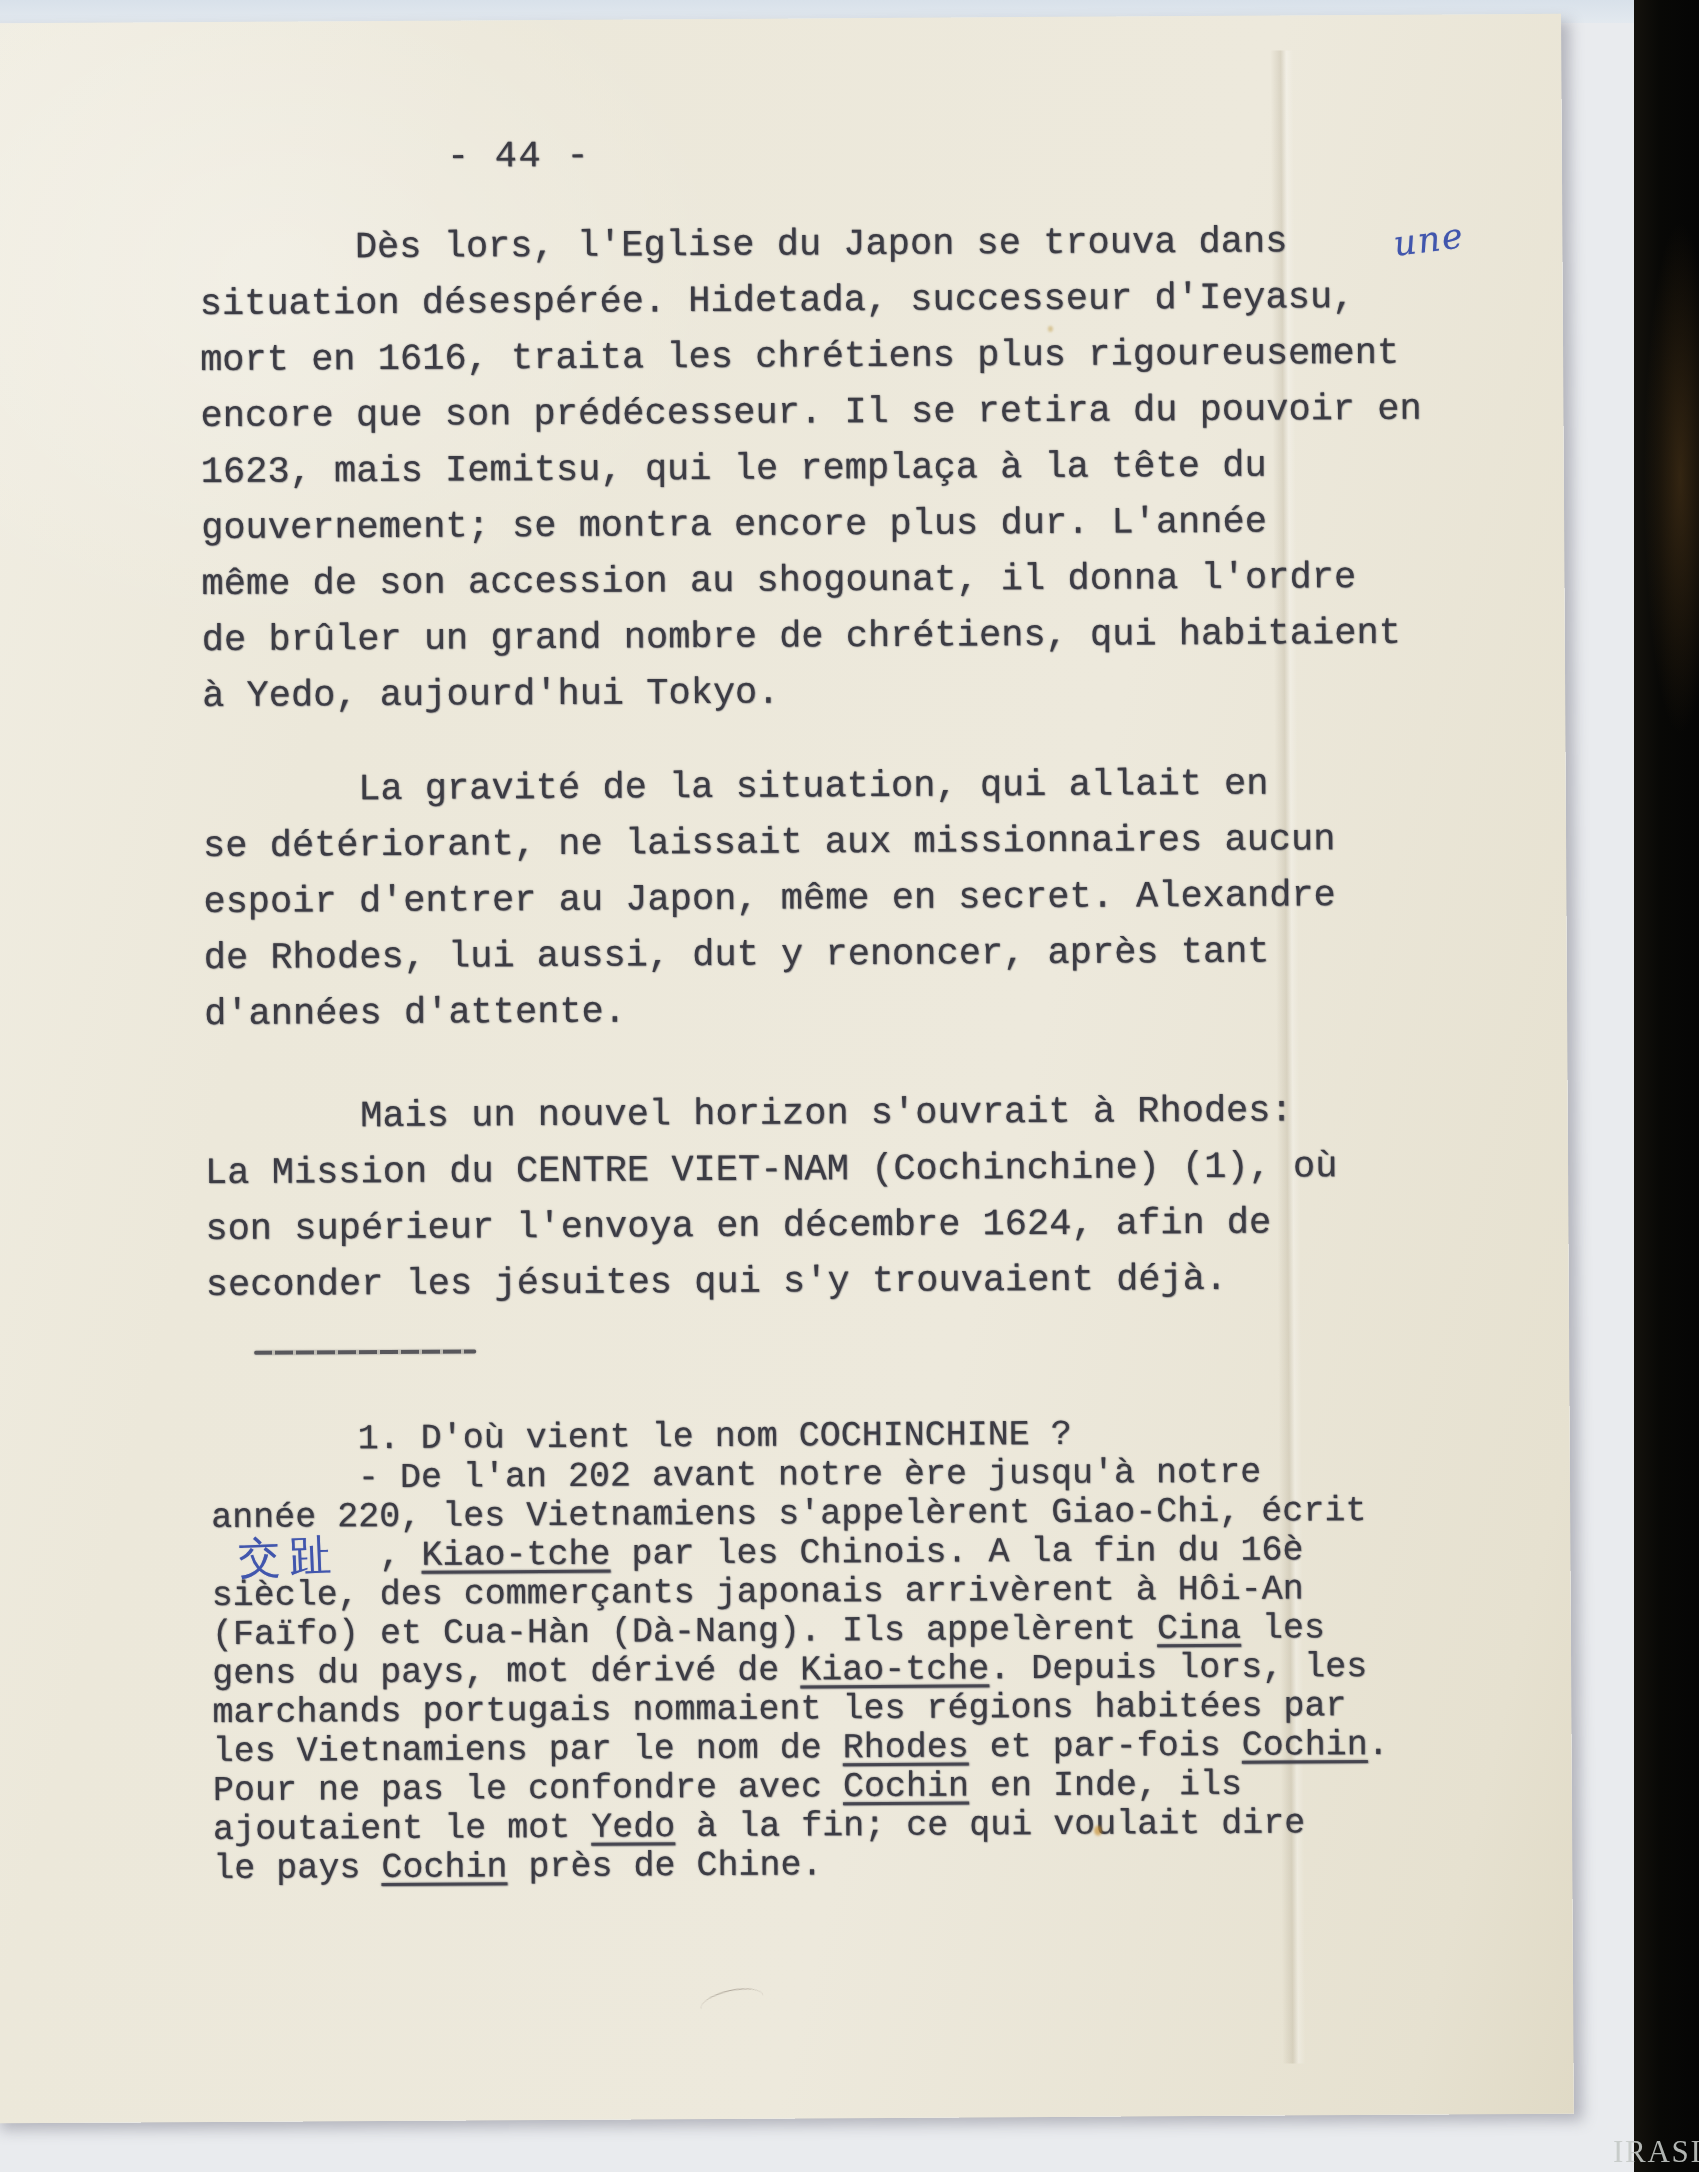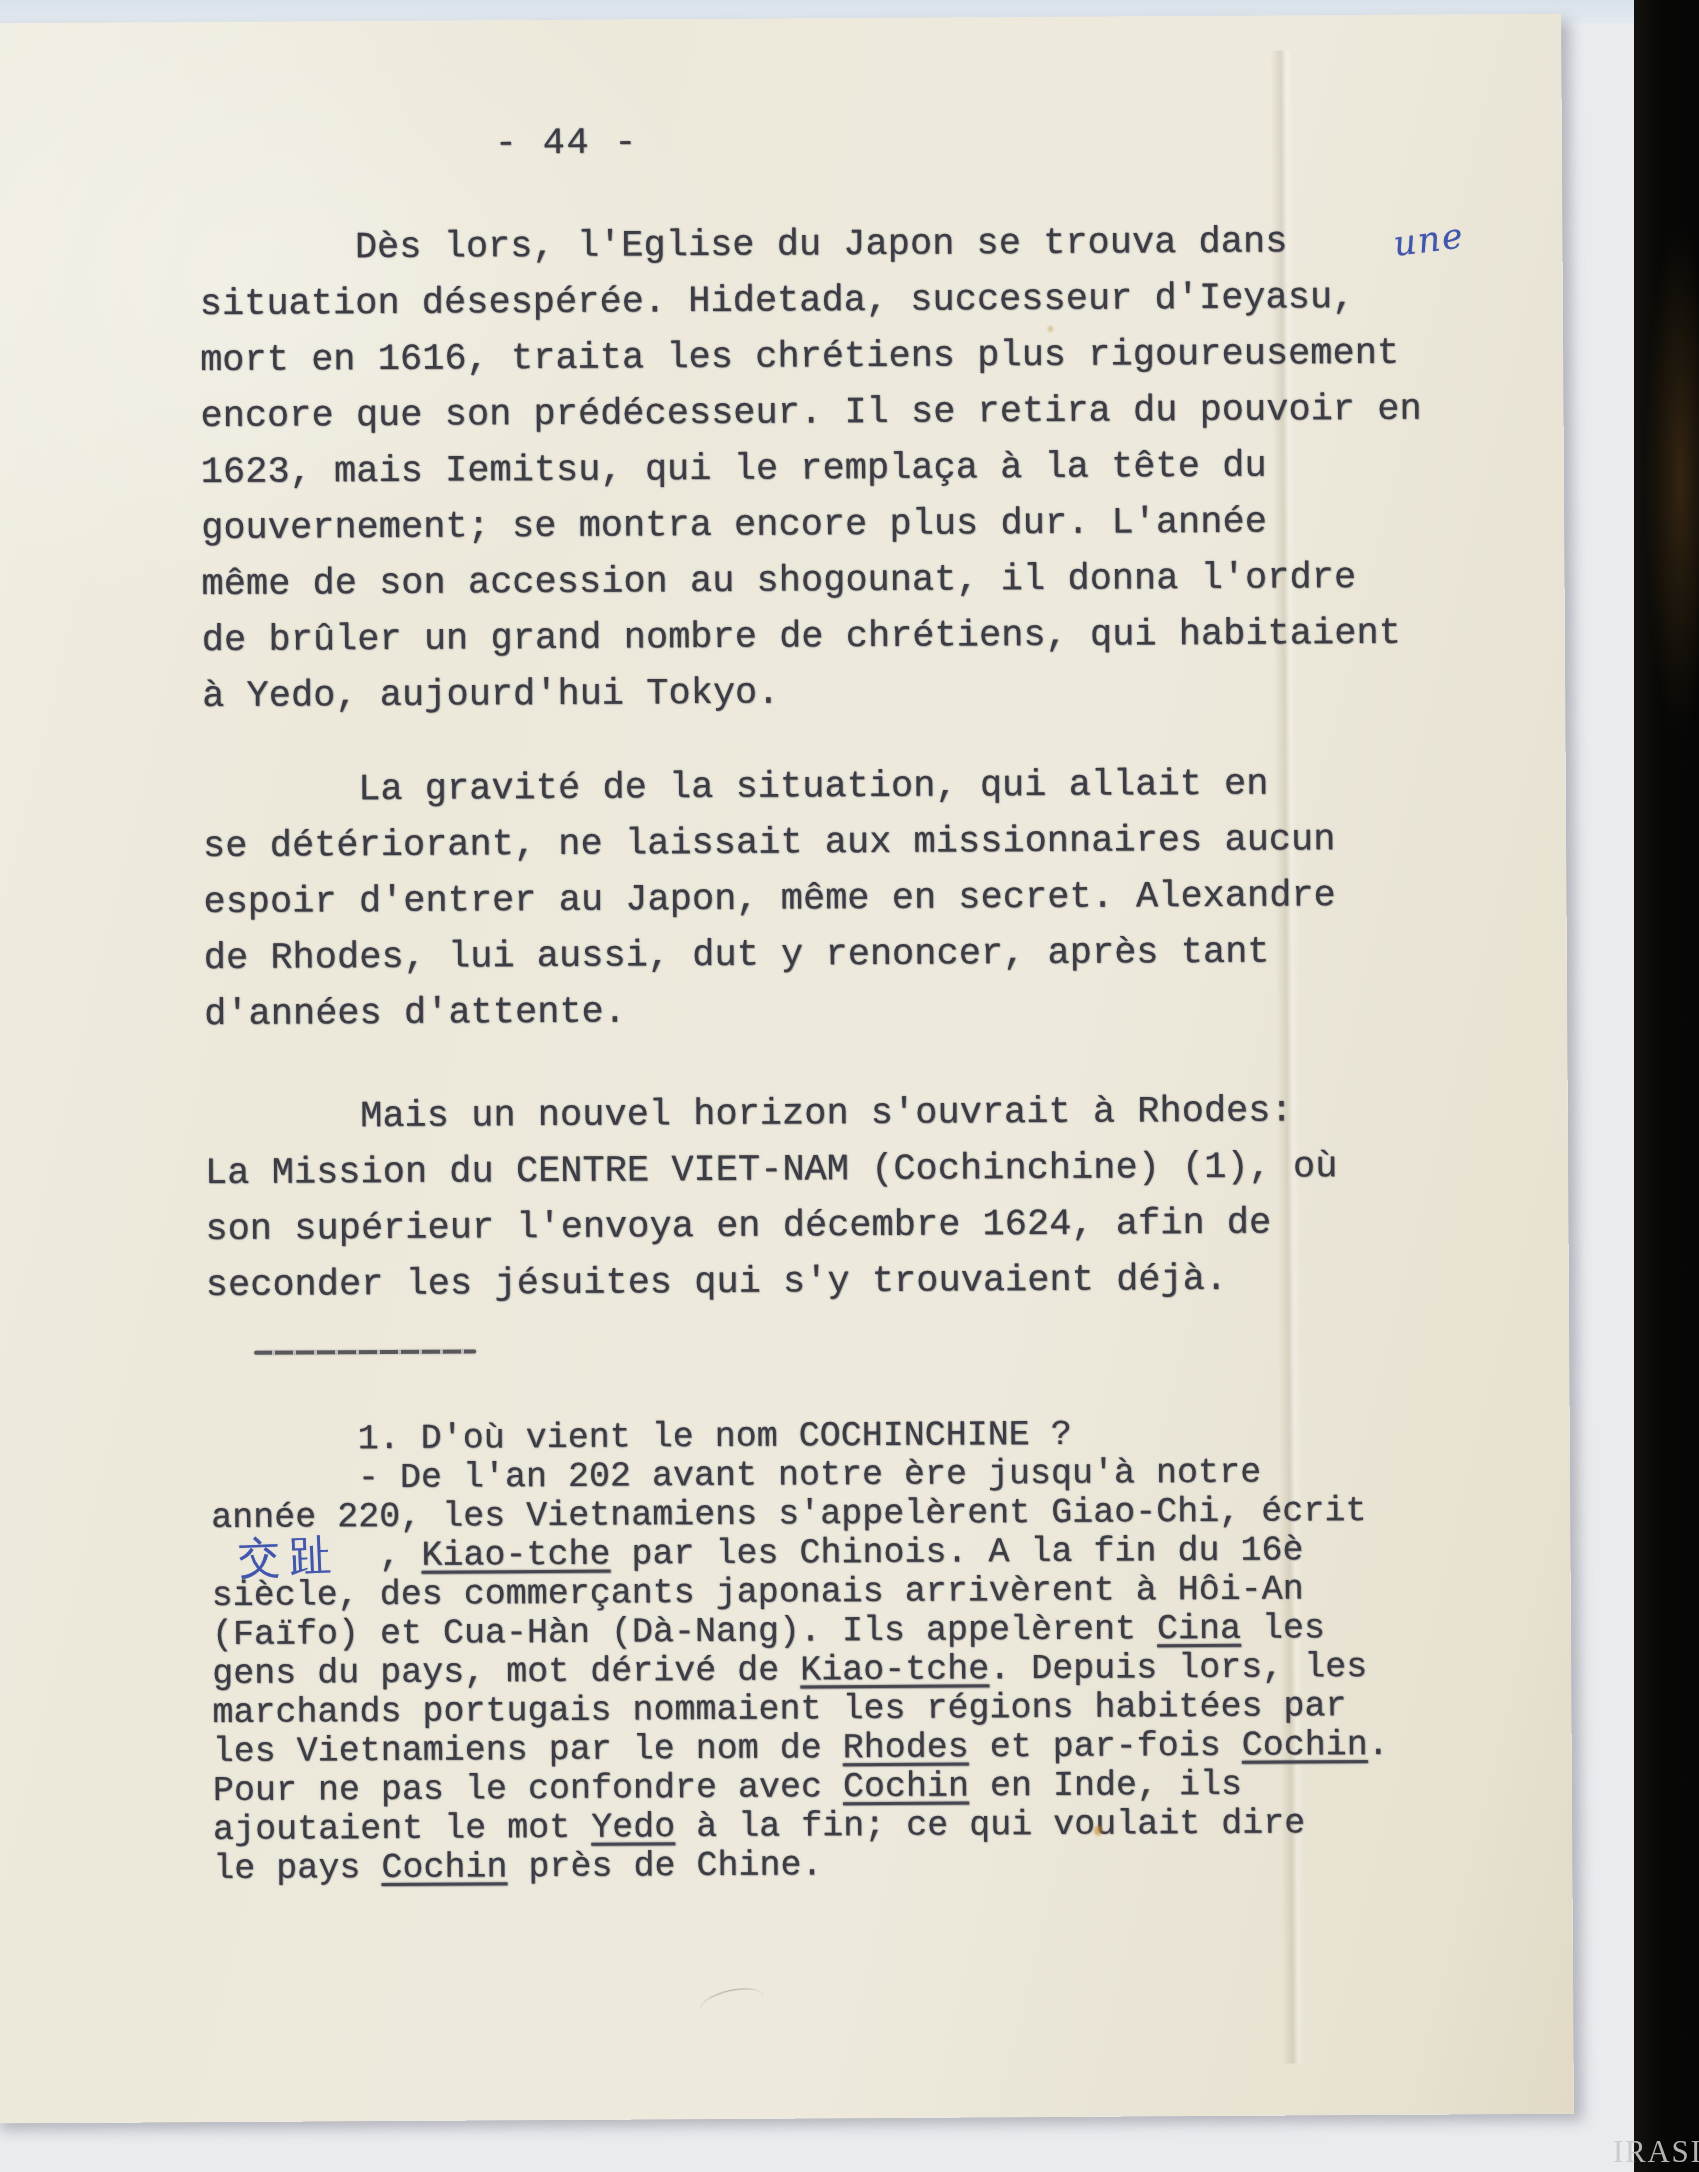--- a/index.html
+++ b/index.html
@@ -99,21 +99,21 @@
 </style>
 </head>
 <body>
 
 <div class="top-strip"></div>
 <div class="gutter"></div>
 
 <div class="sheet">
   <div class="crease"></div>
 
-  <div class="typed page-num" style="left:467px;top:103px;margin-left:48px;">- 44 -</div>
+  <div class="typed page-num" style="left:467px;top:116px;">- 44 -</div>
 
   <div class="typed body-text" style="left:219px;top:198px;">       Dès lors, l'Eglise du Japon se trouva dans
 situation désespérée. Hidetada, successeur d'Ieyasu,
 mort en 1616, traita les chrétiens plus rigoureusement
 encore que son prédécesseur. Il se retira du pouvoir en
 1623, mais Iemitsu, qui le remplaça à la tête du
 gouvernement; se montra encore plus dur. L'année
 même de son accession au shogounat, il donna l'ordre
 de brûler un grand nombre de chrétiens, qui habitaient
 à Yedo, aujourd'hui Tokyo.</div>

